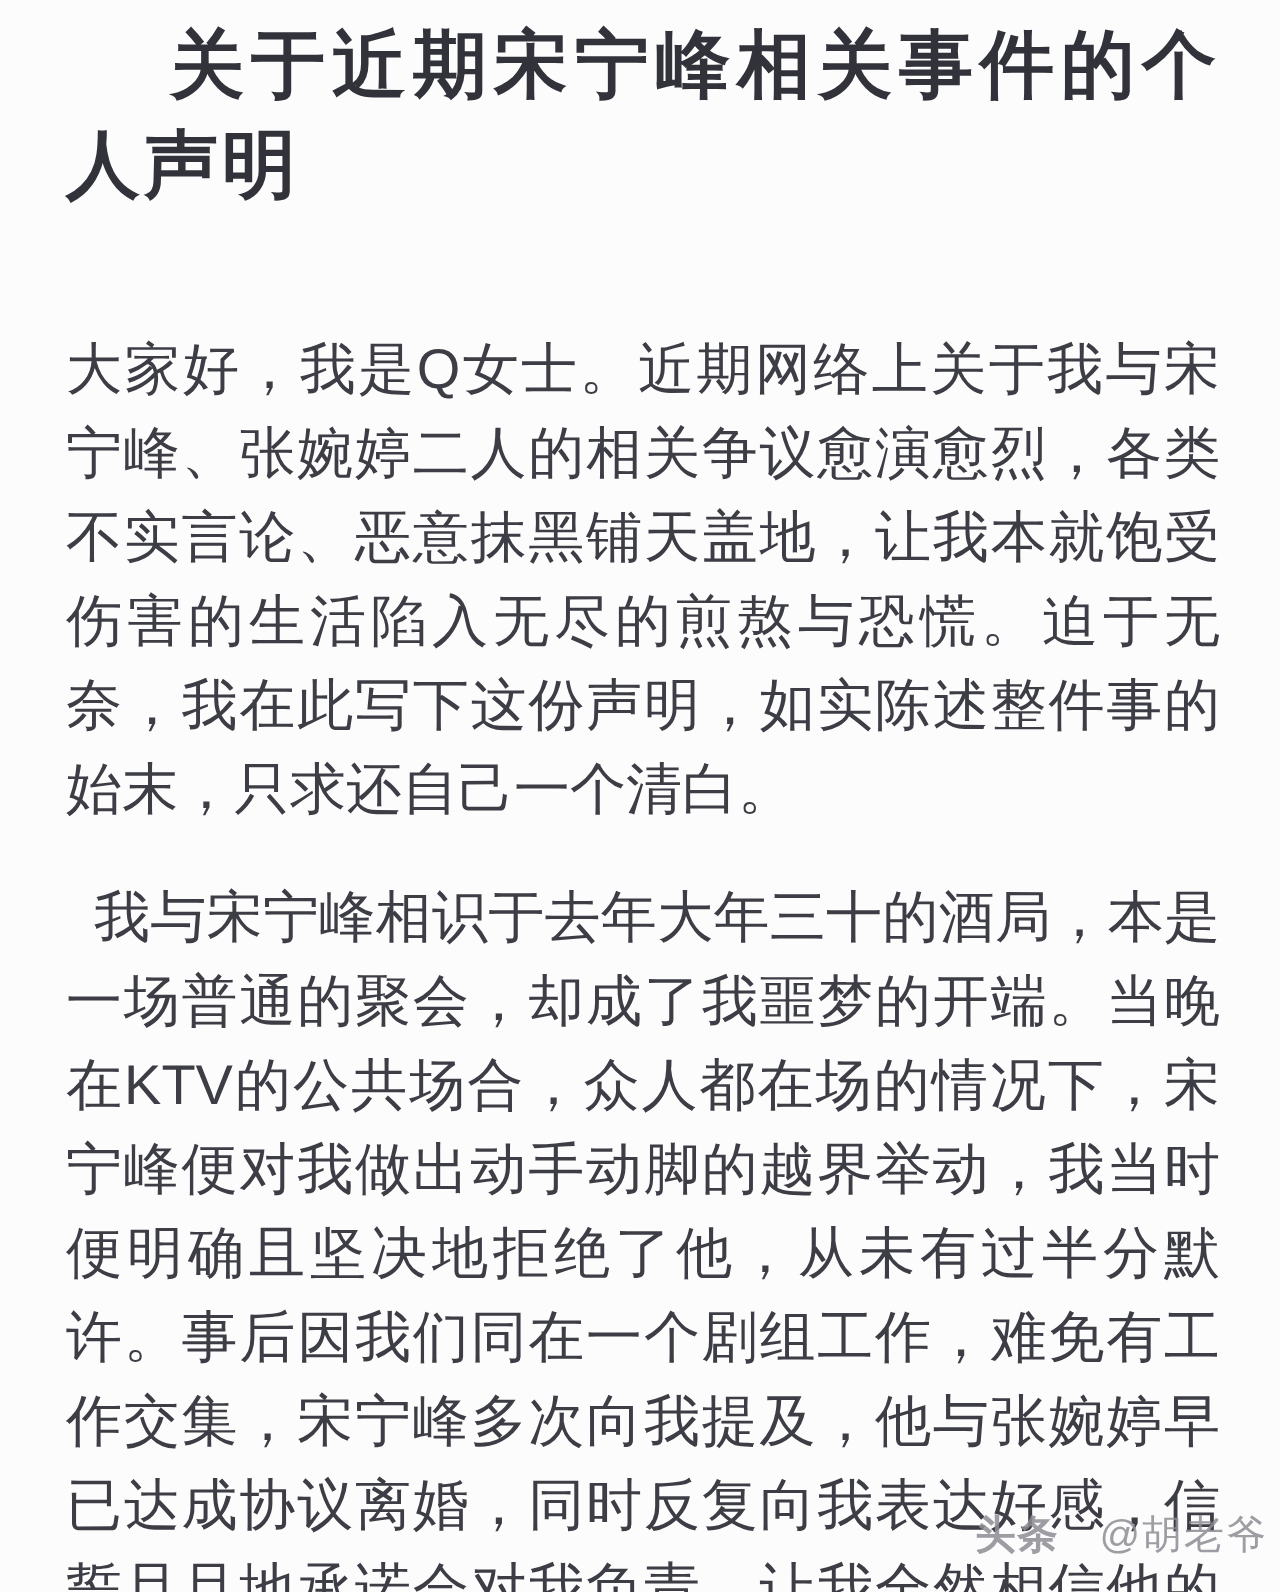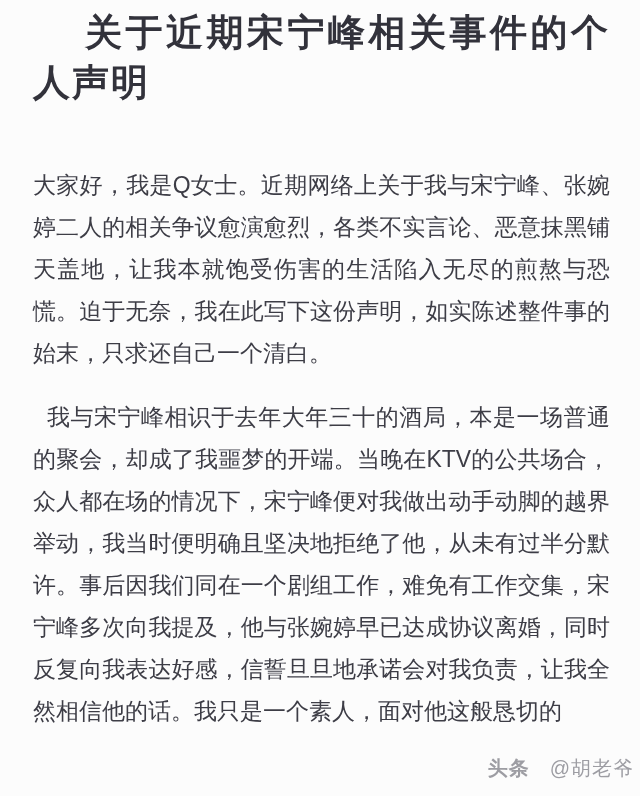--- a/index.html
+++ b/index.html
@@ -28,21 +28,21 @@
     font-size:37px;
     line-height:50px;
     font-weight:700;
     letter-spacing:2px;
     color:var(--title-color);
     text-indent:52px;
     text-align:justify;
   }
   .para{
     margin:0;
-    font-size:23px;
+    font-size:28px;
     line-height:42px;
     font-weight:400;
     color:var(--text-color);
     text-align:justify;
     text-justify:inter-character;
   }
   .para-1{margin-top:56px;}
   .para-2{margin-top:22px;text-indent:14px;}
   .watermark{
     position:absolute;

